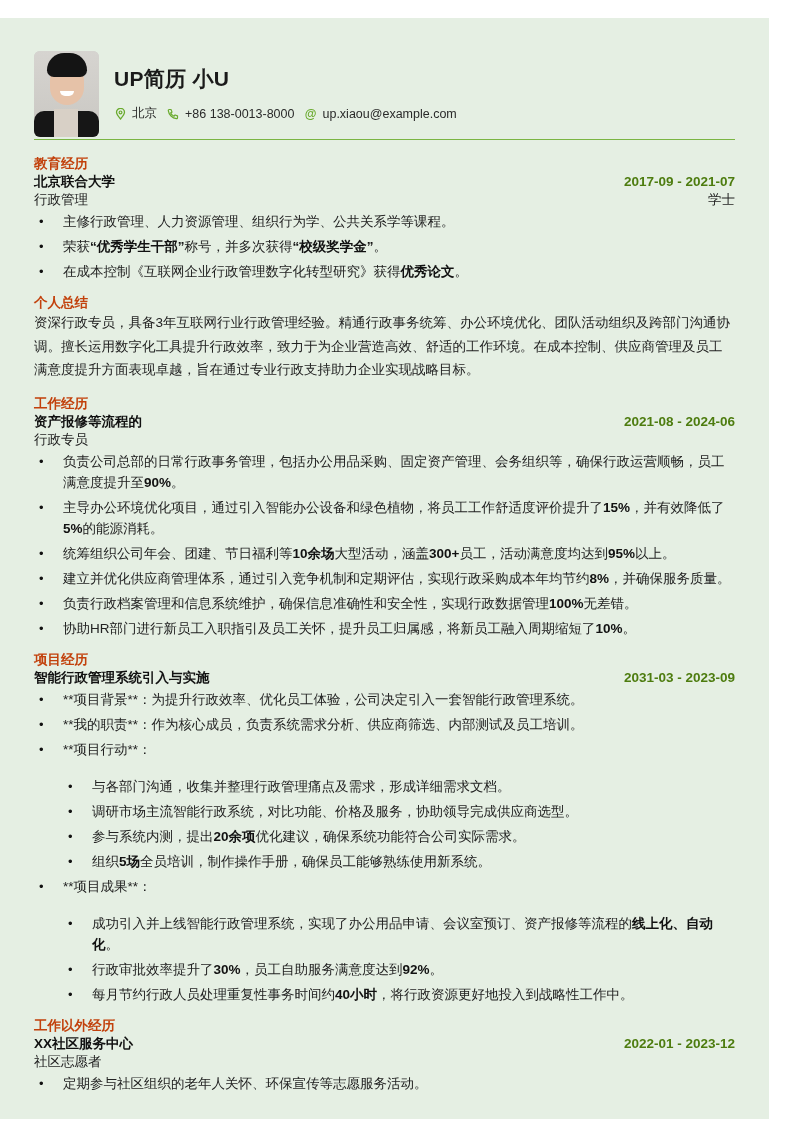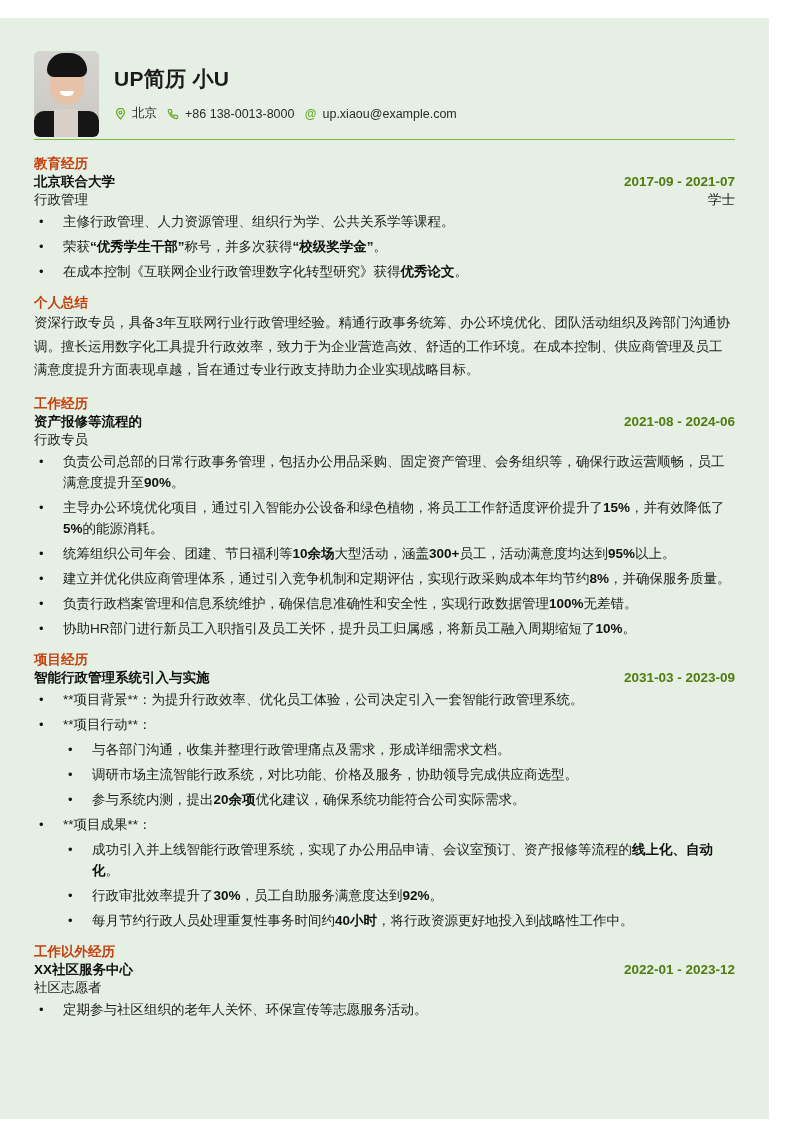--- a/index.html
+++ b/index.html
@@ -25,21 +25,21 @@
   .section { margin-top: 11px; }
   .sec-title { font-size: 13.5px; font-weight: 700; color: #c2410c; line-height: 18px; }
   .row { display: flex; justify-content: space-between; line-height: 18px; }
   .org { font-size: 13.5px; font-weight: 700; color: #111; }
   .date { font-size: 13.5px; font-weight: 700; color: #4d7c0f; }
   .sub { font-size: 13.5px; color: #222; line-height: 18px; }
   .para { font-size: 13.5px; color: #222; line-height: 23.5px; }
   ul.bl { list-style: none; margin-top: 2px; }
   ul.bl > li { position: relative; padding-left: 29px; font-size: 13.5px; color: #222; line-height: 21px; margin-bottom: 4px; }
   ul.bl > li::before { content: "•"; position: absolute; left: 5px; top: 0; color: #111; font-size: 13px; }
-  ul.bl ul.bl { margin-top: 4px; }
+  ul.bl ul.bl { margin-top: 16px; }
   ul.bl ul.bl > li { padding-left: 29px; }
   b { font-weight: 700; color: #111; }
 </style>
 </head>
 <body>
 
 <div class="topbar"></div>
 
 <div class="page">
 
@@ -123,24 +123,26 @@
   </div>
 
   <div class="section" style="margin-top:12px;">
     <div class="sec-title">项目经历</div>
     <div class="row">
       <span class="org">智能行政管理系统引入与实施</span>
       <span class="date">2031-03 - 2023-09</span>
     </div>
     <ul class="bl">
         <li><span>**项目背景**：为提升行政效率、优化员工体验，公司决定引入一套智能行政管理系统。</span></li>
+        <li><span>**我的职责**：作为核心成员，负责系统需求分析、供应商筛选、内部测试及员工培训。</span></li>
         <li><span>**项目行动**：</span><ul class="bl">
             <li><span>与各部门沟通，收集并整理行政管理痛点及需求，形成详细需求文档。</span></li>
             <li><span>调研市场主流智能行政系统，对比功能、价格及服务，协助领导完成供应商选型。</span></li>
             <li><span>参与系统内测，提出</span><b>20余项</b><span>优化建议，确保系统功能符合公司实际需求。</span></li>
+            <li><span>组织</span><b>5场</b><span>全员培训，制作操作手册，确保员工能够熟练使用新系统。</span></li>
           </ul></li>
         <li><span>**项目成果**：</span><ul class="bl">
             <li><span>成功引入并上线智能行政管理系统，实现了办公用品申请、会议室预订、资产报修等流程的</span><b>线上化、自动化</b><span>。</span></li>
             <li><span>行政审批效率提升了</span><b>30%</b><span>，员工自助服务满意度达到</span><b>92%</b><span>。</span></li>
             <li><span>每月节约行政人员处理重复性事务时间约</span><b>40小时</b><span>，将行政资源更好地投入到战略性工作中。</span></li>
           </ul></li>
       </ul>
   </div>
 
   <div class="section" style="margin-top:12px;">

